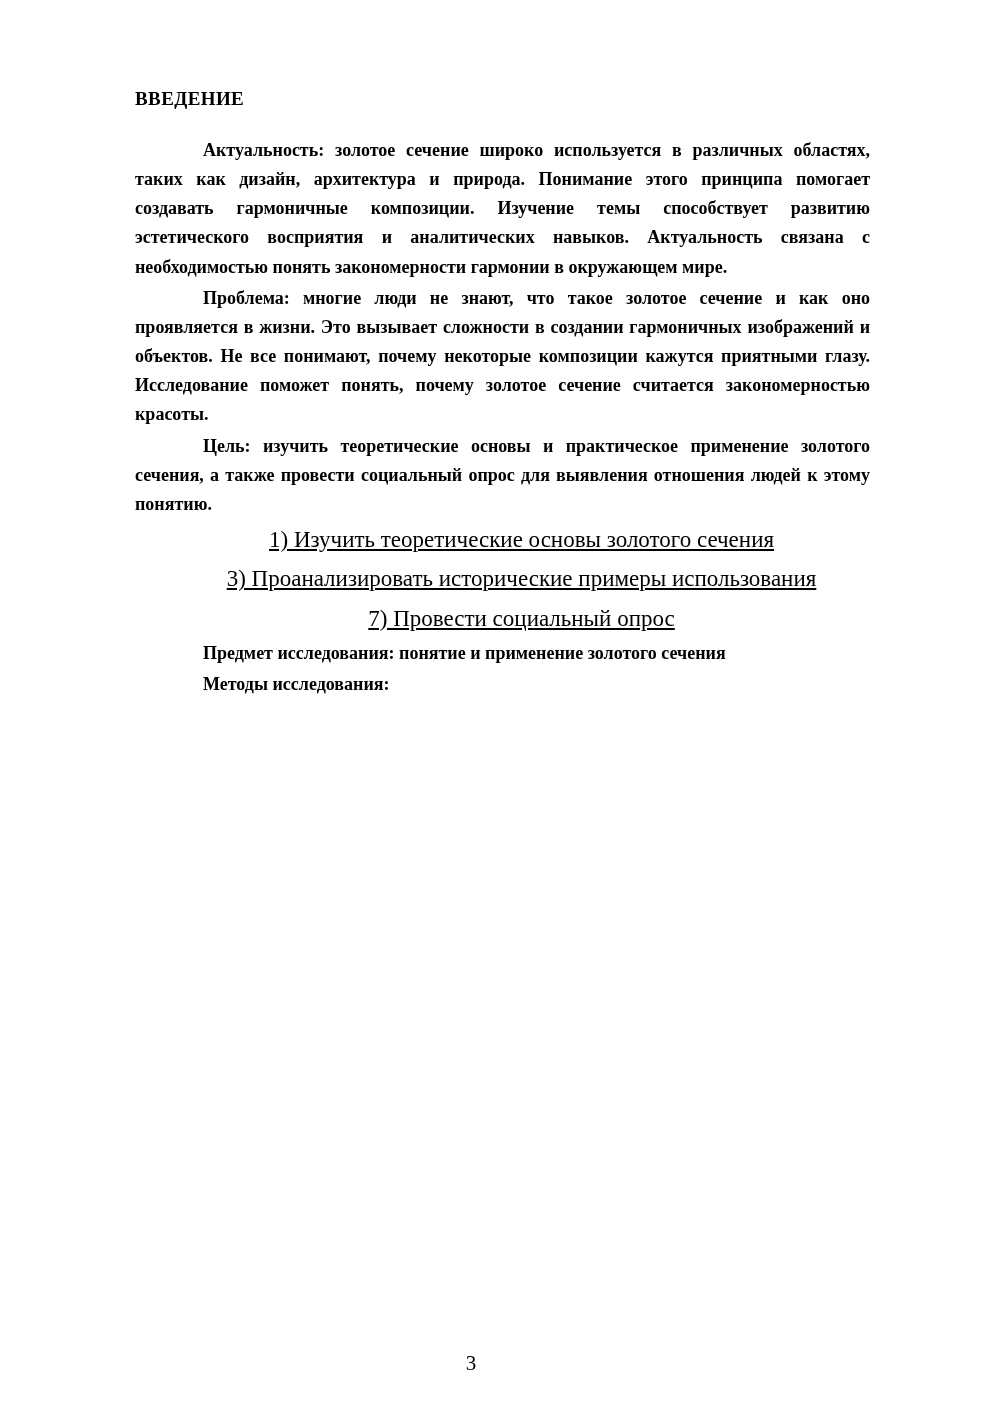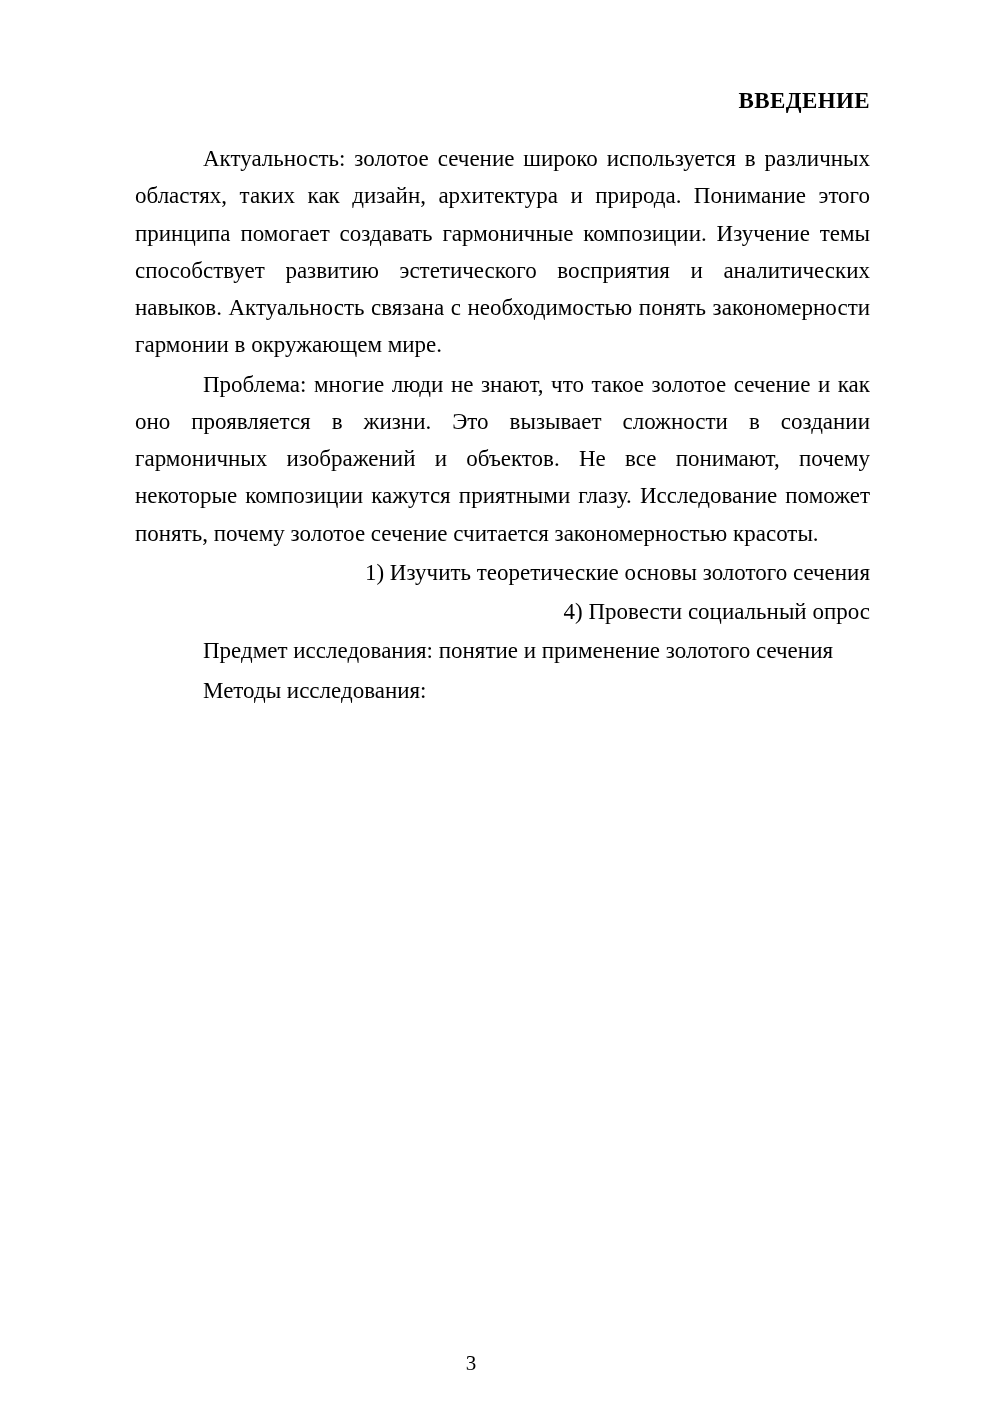--- a/index.html
+++ b/index.html
@@ -16,64 +16,68 @@
     overflow: hidden;
   }
   .page {
     box-sizing: border-box;
     width: 1000px;
     height: 1414px;
     padding: 88px 72px 40px 135px;
     position: relative;
   }
   .doc-title {
-    text-align: right;
+    text-align: left;
     font-weight: bold;
-    font-size: 23px;
+    font-size: 19px;
     letter-spacing: 0.4px;
     margin: 0 0 26px 0;
     padding-right: 58px;
   }
   .para {
-    font-size: 23px;
+    font-size: 18px;
     line-height: 1.62;
     text-align: justify;
     text-justify: inter-word;
     margin: 0 0 2px 0;
     text-indent: 68px;
     padding-right: 58px;
+    font-weight: bold;
   }
   .list-item {
     font-size: 23px;
     line-height: 1.62;
     margin: 0 0 2px 0;
     text-indent: 38px;
     padding-right: 58px;
-    text-align: right;
+    text-align: center;
+    text-decoration: underline;
   }
   .page-number {
     position: absolute;
     bottom: 38px;
     left: 0;
     right: 58px;
     text-align: center;
     font-size: 21px;
   }
 </style>
 </head>
 <body>
 
 <div class="page">
 
   <h1 class="doc-title">ВВЕДЕНИЕ</h1>
 
   <p class="para">Актуальность: золотое сечение широко используется в различных областях, таких как дизайн, архитектура и природа. Понимание этого принципа помогает создавать гармоничные композиции. Изучение темы способствует развитию эстетического восприятия и аналитических навыков. Актуальность связана с необходимостью понять закономерности гармонии в окружающем мире.</p>
   <p class="para">Проблема: многие люди не знают, что такое золотое сечение и как оно проявляется в жизни. Это вызывает сложности в создании гармоничных изображений и объектов. Не все понимают, почему некоторые композиции кажутся приятными глазу. Исследование поможет понять, почему золотое сечение считается закономерностью красоты.</p>
+  <p class="para">Цель: изучить теоретические основы и практическое применение золотого сечения, а также провести социальный опрос для выявления отношения людей к этому понятию.</p>
 
   <p class="list-item">1) Изучить теоретические основы золотого сечения</p>
-  <p class="list-item">4) Провести социальный опрос</p>
+  <p class="list-item">3) Проанализировать исторические примеры использования</p>
+  <p class="list-item">7) Провести социальный опрос</p>
 
   <p class="para">Предмет исследования: понятие и применение золотого сечения</p>
   <p class="para">Методы исследования:</p>
 
 
   <div class="page-number">3</div>
 </div>
 
 </body></html>

